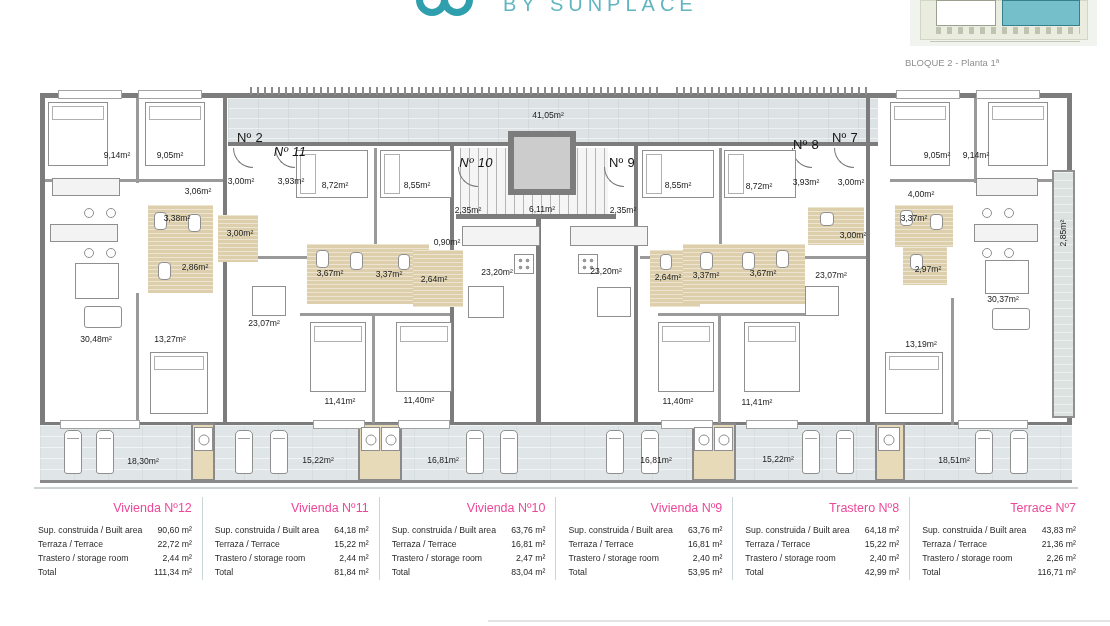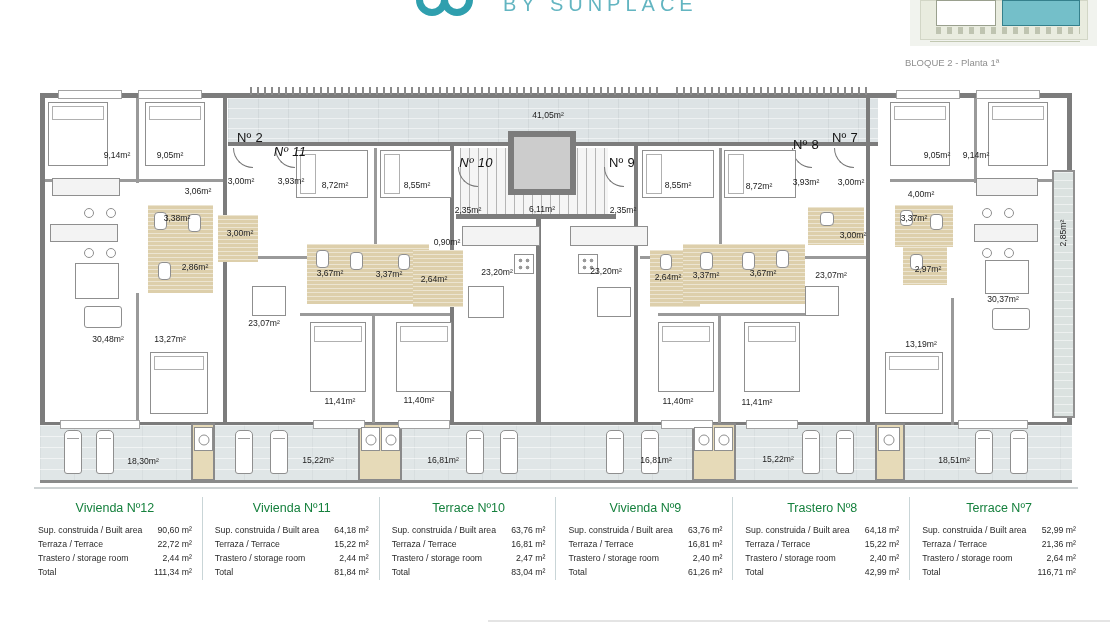--- a/index.html
+++ b/index.html
@@ -52,21 +52,21 @@
   .f-washer::after{content:"";position:absolute;left:50%;top:55%;width:9px;height:9px;border:1px solid #8f8f8f;border-radius:50%;transform:translate(-50%,-50%);background:#fff;}
   .f-hob::after{content:"";position:absolute;inset:1px;
     background:radial-gradient(circle at 28% 28%,#999 1.5px,transparent 2.2px),
                radial-gradient(circle at 72% 28%,#999 1.5px,transparent 2.2px),
                radial-gradient(circle at 28% 72%,#999 1.5px,transparent 2.2px),
                radial-gradient(circle at 72% 72%,#999 1.5px,transparent 2.2px);}
   
   #summary{position:absolute;left:26px;top:497px;width:1060px;display:flex;}
   .unit-card{flex:1 1 0;padding:2px 10px 0 12px;box-sizing:border-box;}
   .unit-card + .unit-card{border-left:1px solid #c9d5d7;}
-  .unit-title{text-align:center;font-size:12.5px;color:#15803d;margin:2px 0 9px;}
+  .unit-title{text-align:right;font-size:12.5px;color:#ec4899;margin:2px 0 9px;}
   .srow{display:flex;justify-content:space-between;font-size:8.7px;line-height:1.6;color:#2a2a2a;}
   .srow .val{text-align:right;white-space:nowrap;}
   #bottom-line{left:488px;top:620px;width:622px;height:2px;background:#e4e4e4;}
 </style>
 </head>
 <body>
 
 <div id="logo-mark">
   <div class="c"></div>
   <div class="c c2"></div>
@@ -238,21 +238,21 @@
       <div class="rlabel" style="left: 241px; top: 181px;">3,00m²</div>
       <div class="rlabel" style="left: 291px; top: 181px;">3,93m²</div>
       <div class="rlabel" style="left: 240px; top: 233px;">3,00m²</div>
       <div class="rlabel" style="left: 195px; top: 267px;">2,86m²</div>
       <div class="rlabel" style="left: 335px; top: 185px;">8,72m²</div>
       <div class="rlabel" style="left: 417px; top: 185px;">8,55m²</div>
       <div class="rlabel" style="left: 330px; top: 273px;">3,67m²</div>
       <div class="rlabel" style="left: 389px; top: 274px;">3,37m²</div>
       <div class="rlabel" style="left: 434px; top: 279px;">2,64m²</div>
       <div class="rlabel" style="left: 264px; top: 323px;">23,07m²</div>
-      <div class="rlabel" style="left: 108px; top: 339px;">30,48m²</div>
+      <div class="rlabel" style="left: 96px; top: 339px;">30,48m²</div>
       <div class="rlabel" style="left: 170px; top: 339px;">13,27m²</div>
       <div class="rlabel" style="left: 340px; top: 401px;">11,41m²</div>
       <div class="rlabel" style="left: 419px; top: 400px;">11,40m²</div>
       <div class="rlabel" style="left: 143px; top: 461px;">18,30m²</div>
       <div class="rlabel" style="left: 318px; top: 460px;">15,22m²</div>
       <div class="rlabel" style="left: 443px; top: 460px;">16,81m²</div>
       <div class="rlabel" style="left: 468px; top: 210px;">2,35m²</div>
       <div class="rlabel" style="left: 542px; top: 209px;">6,11m²</div>
       <div class="rlabel" style="left: 623px; top: 210px;">2,35m²</div>
       <div class="rlabel" style="left: 447px; top: 242px;">0,90m²</div>
@@ -322,21 +322,21 @@
           <span class="val">2,44 m²</span>
         </div>
         <div class="srow">
           <span class="lbl">Total</span>
           <span class="val">81,84 m²</span>
         </div>
       </div>
   </div>
 
   <div class="unit-card">
-    <div class="unit-title">Terrace Nº10</div>
+    <div class="unit-title">Vivienda Nº10</div>
     <div class="unit-rows">
         <div class="srow">
           <span class="lbl">Sup. construida / Built area</span>
           <span class="val">63,76 m²</span>
         </div>
         <div class="srow">
           <span class="lbl">Terraza / Terrace</span>
           <span class="val">16,81 m²</span>
         </div>
         <div class="srow">
@@ -360,21 +360,21 @@
         <div class="srow">
           <span class="lbl">Terraza / Terrace</span>
           <span class="val">16,81 m²</span>
         </div>
         <div class="srow">
           <span class="lbl">Trastero / storage room</span>
           <span class="val">2,40 m²</span>
         </div>
         <div class="srow">
           <span class="lbl">Total</span>
-          <span class="val">61,26 m²</span>
+          <span class="val">53,95 m²</span>
         </div>
       </div>
   </div>
 
   <div class="unit-card">
     <div class="unit-title">Trastero Nº8</div>
     <div class="unit-rows">
         <div class="srow">
           <span class="lbl">Sup. construida / Built area</span>
           <span class="val">64,18 m²</span>
@@ -392,29 +392,29 @@
           <span class="val">42,99 m²</span>
         </div>
       </div>
   </div>
 
   <div class="unit-card">
     <div class="unit-title">Terrace Nº7</div>
     <div class="unit-rows">
         <div class="srow">
           <span class="lbl">Sup. construida / Built area</span>
-          <span class="val">52,99 m²</span>
+          <span class="val">43,83 m²</span>
         </div>
         <div class="srow">
           <span class="lbl">Terraza / Terrace</span>
           <span class="val">21,36 m²</span>
         </div>
         <div class="srow">
           <span class="lbl">Trastero / storage room</span>
-          <span class="val">2,64 m²</span>
+          <span class="val">2,26 m²</span>
         </div>
         <div class="srow">
           <span class="lbl">Total</span>
           <span class="val">116,71 m²</span>
         </div>
       </div>
   </div>
 </div>
 
 <div id="bottom-line" class="abs"></div>

